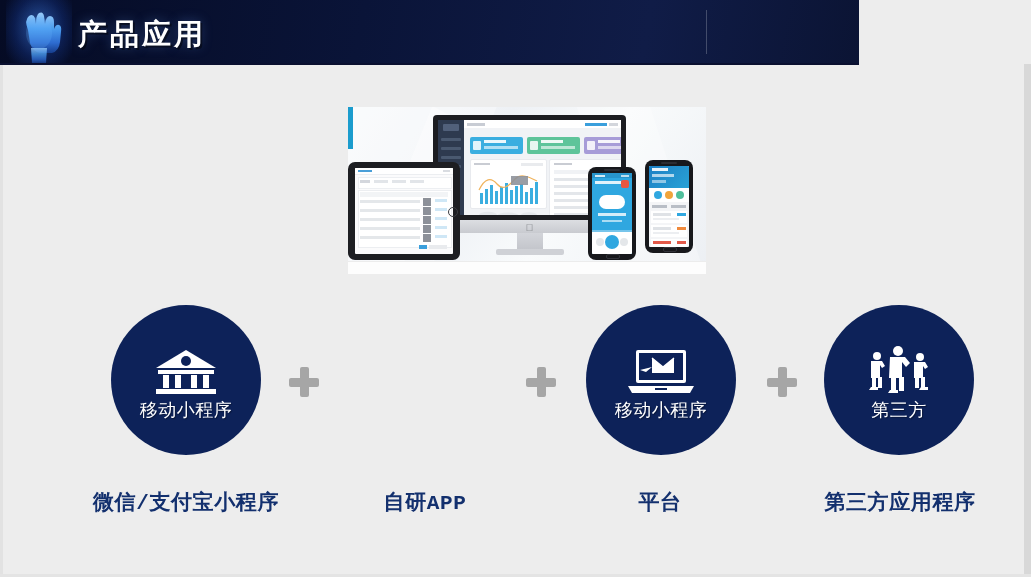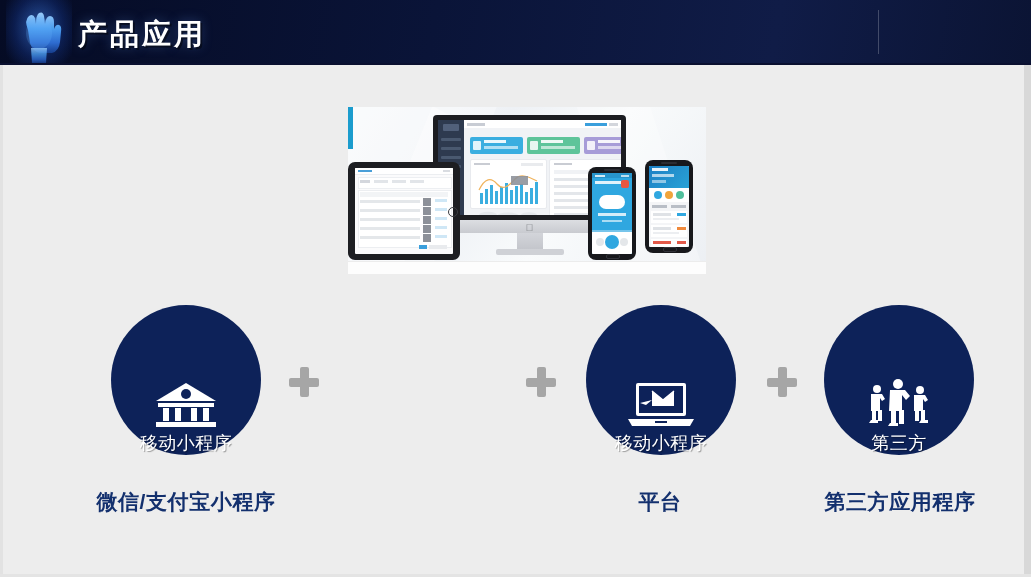--- a/index.html
+++ b/index.html
@@ -10,21 +10,21 @@
   }
   .slide{position:relative;width:1031px;height:577px;background:#ededed;overflow:hidden;}
 
   
   .edge-right{position:absolute;right:0;top:64px;width:7px;height:513px;background:#d8d8d8;}
   .edge-bottom{position:absolute;left:0;bottom:0;width:1031px;height:3px;background:#e4e4e4;}
   .edge-left{position:absolute;left:0;top:64px;width:3px;height:513px;background:#e2e2e2;}
 
   
   .header{
-    position:absolute;left:0;top:0;width:1031px;height:65px;
+    position:absolute;left:0;top:0;width:859px;height:65px;
     background:linear-gradient(100deg,#050b24 0%,#0a1438 42%,#101c47 75%,#0b1434 100%);
     overflow:hidden;
   }
   .fist-wrap{position:absolute;left:6px;top:-2px;width:66px;height:68px;overflow:hidden;}
   .fist-glow{
     position:absolute;left:-6px;top:-10px;width:78px;height:88px;
     background:radial-gradient(ellipse at 50% 45%, rgba(70,140,255,.55) 0%, rgba(30,80,200,.25) 45%, rgba(5,12,40,0) 72%);
   }
   .fist-svg{position:absolute;left:8px;top:2px;}
   .hdr-title{
@@ -94,41 +94,41 @@
   .ph1{left:240px;top:60px;}
   .ph2{left:297px;top:53px;}
   .ph-btn{position:absolute;left:50%;margin-left:-6px;bottom:1px;width:12px;height:3px;border:1px solid #32333a;border-radius:2px;}
   .ph-top{position:absolute;left:50%;margin-left:-8px;top:1.5px;width:16px;height:2px;background:#2b2c32;border-radius:1px;}
 
   
   .circles{position:absolute;left:0;top:305px;width:1031px;height:155px;}
   .circle{
     position:absolute;width:150px;height:150px;border-radius:50%;
     background:#0d2259;
-    display:flex;flex-direction:column;align-items:center;justify-content:flex-end;
+    display:flex;flex-direction:column;align-items:center;justify-content:center;
   }
   .c1{left:111px;}.c2{left:350px;}.c3{left:586px;}.c4{left:824px;}
   .circle .ico{height:58px;display:flex;align-items:flex-end;justify-content:center;margin-bottom:2px;}
   .circle .clabel{
     color:#ffffff;font-size:18px;font-weight:normal;letter-spacing:.5px;
     text-shadow:1px 1px 1px rgba(0,0,0,.35);
     font-family:"Liberation Sans","DejaVu Sans",sans-serif;
   }
   .plus{position:absolute;top:62px;width:30px;height:30px;}
   .plus:before,.plus:after{content:"";position:absolute;background:#a6a6a6;border-radius:2px;}
   .plus:before{left:0;top:11px;width:30px;height:9px;}
   .plus:after{left:11px;top:0;width:9px;height:30px;}
   .p1{left:289px;}.p2{left:526px;}.p3{left:767px;}
 
   
   .captions{position:absolute;left:0;top:488px;width:1031px;height:36px;}
   .cap{
     position:absolute;text-align:center;
     color:#13306e;font-size:21px;font-weight:bold;letter-spacing:.6px;
-    font-family:Liberation Sans, sans-serif;
+    font-family:Liberation Mono, monospace;
   }
   .cap1{left:66px;width:240px;}
   .cap2{left:305px;width:240px;}
   .cap3{left:540px;width:240px;}
   .cap4{left:780px;width:240px;}
 </style>
 </head>
 <body>
 
 <div class="slide">
@@ -399,17 +399,18 @@
           <rect x="58" y="33" width="4" height="11" fill="#ffffff"></rect>
           <path d="M58 43 l7 0 l0 3 l-9 0 z" fill="#ffffff"></path>
         </svg>
       </div>
       <div class="clabel">第三方</div>
     </div>
   </div>
 
   <div class="captions">
     <div class="cap cap1">微信/支付宝小程序</div>
+    <div class="cap cap2">自研APP</div>
     <div class="cap cap4">第三方应用程序</div>
     <div class="cap cap3">平台</div>
   </div>
 
 </div>
 
 </body></html>

